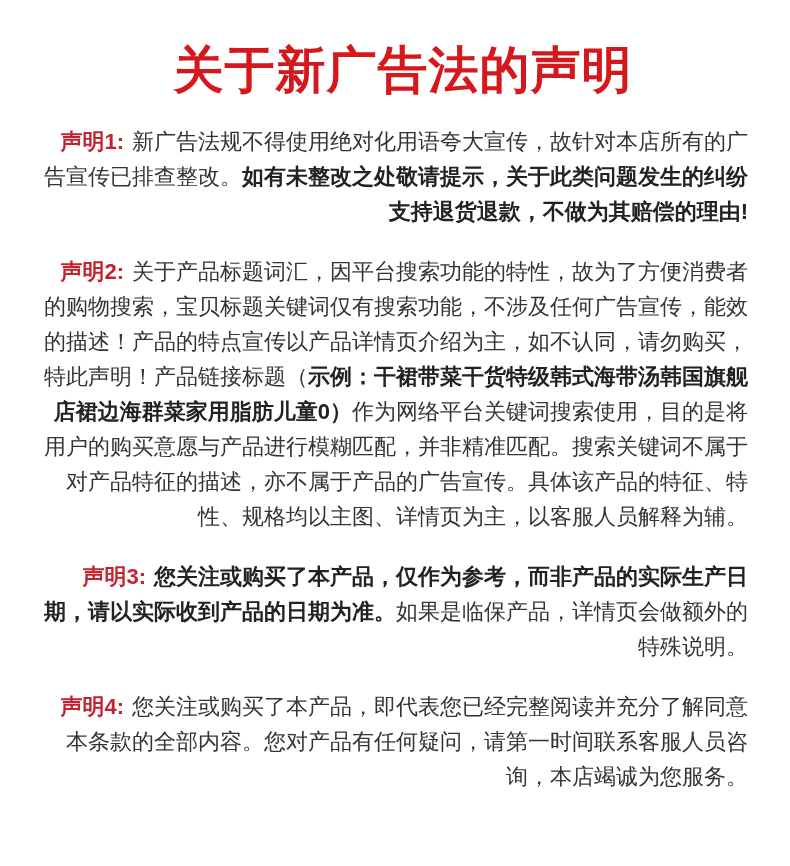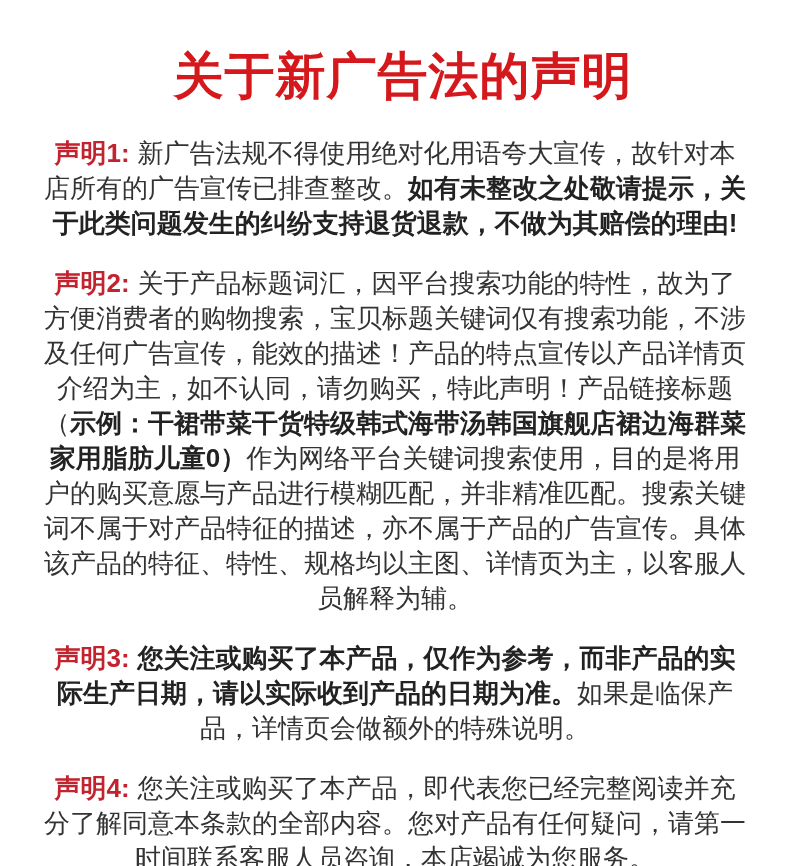--- a/index.html
+++ b/index.html
@@ -13,39 +13,39 @@
     overflow: hidden;
     font-family: "Liberation Sans", "DejaVu Sans", sans-serif;
   }
   .page {
     width: 790px;
     height: 866px;
     background: var(--bg, #ffffff);
     box-sizing: border-box;
   }
   .page-title {
-    margin: 8px;
+    margin: 2px;
     padding-top: 40px;
     text-align: center;
     font-size: 50px;
     line-height: 56px;
     font-weight: 700;
     color: var(--title-red, #d4181c);
     letter-spacing: 1px;
     padding-left: 16px;
   }
   .statements {
     padding: 24px 42px 0 42px;
   }
   .statement {
     margin: 0 0 25px 0;
-    font-size: 26px;
+    font-size: 22px;
     line-height: 35px;
     color: var(--body-color, #333333);
-    text-align: center;
+    text-align: right;
   }
   .statement:last-child {
     margin-bottom: 10px;
   }
   .statement .label {
     color: var(--label-red, #c2232e);
     font-weight: 700;
     margin-right: 8px;
   }
   .statement .seg-bold {

